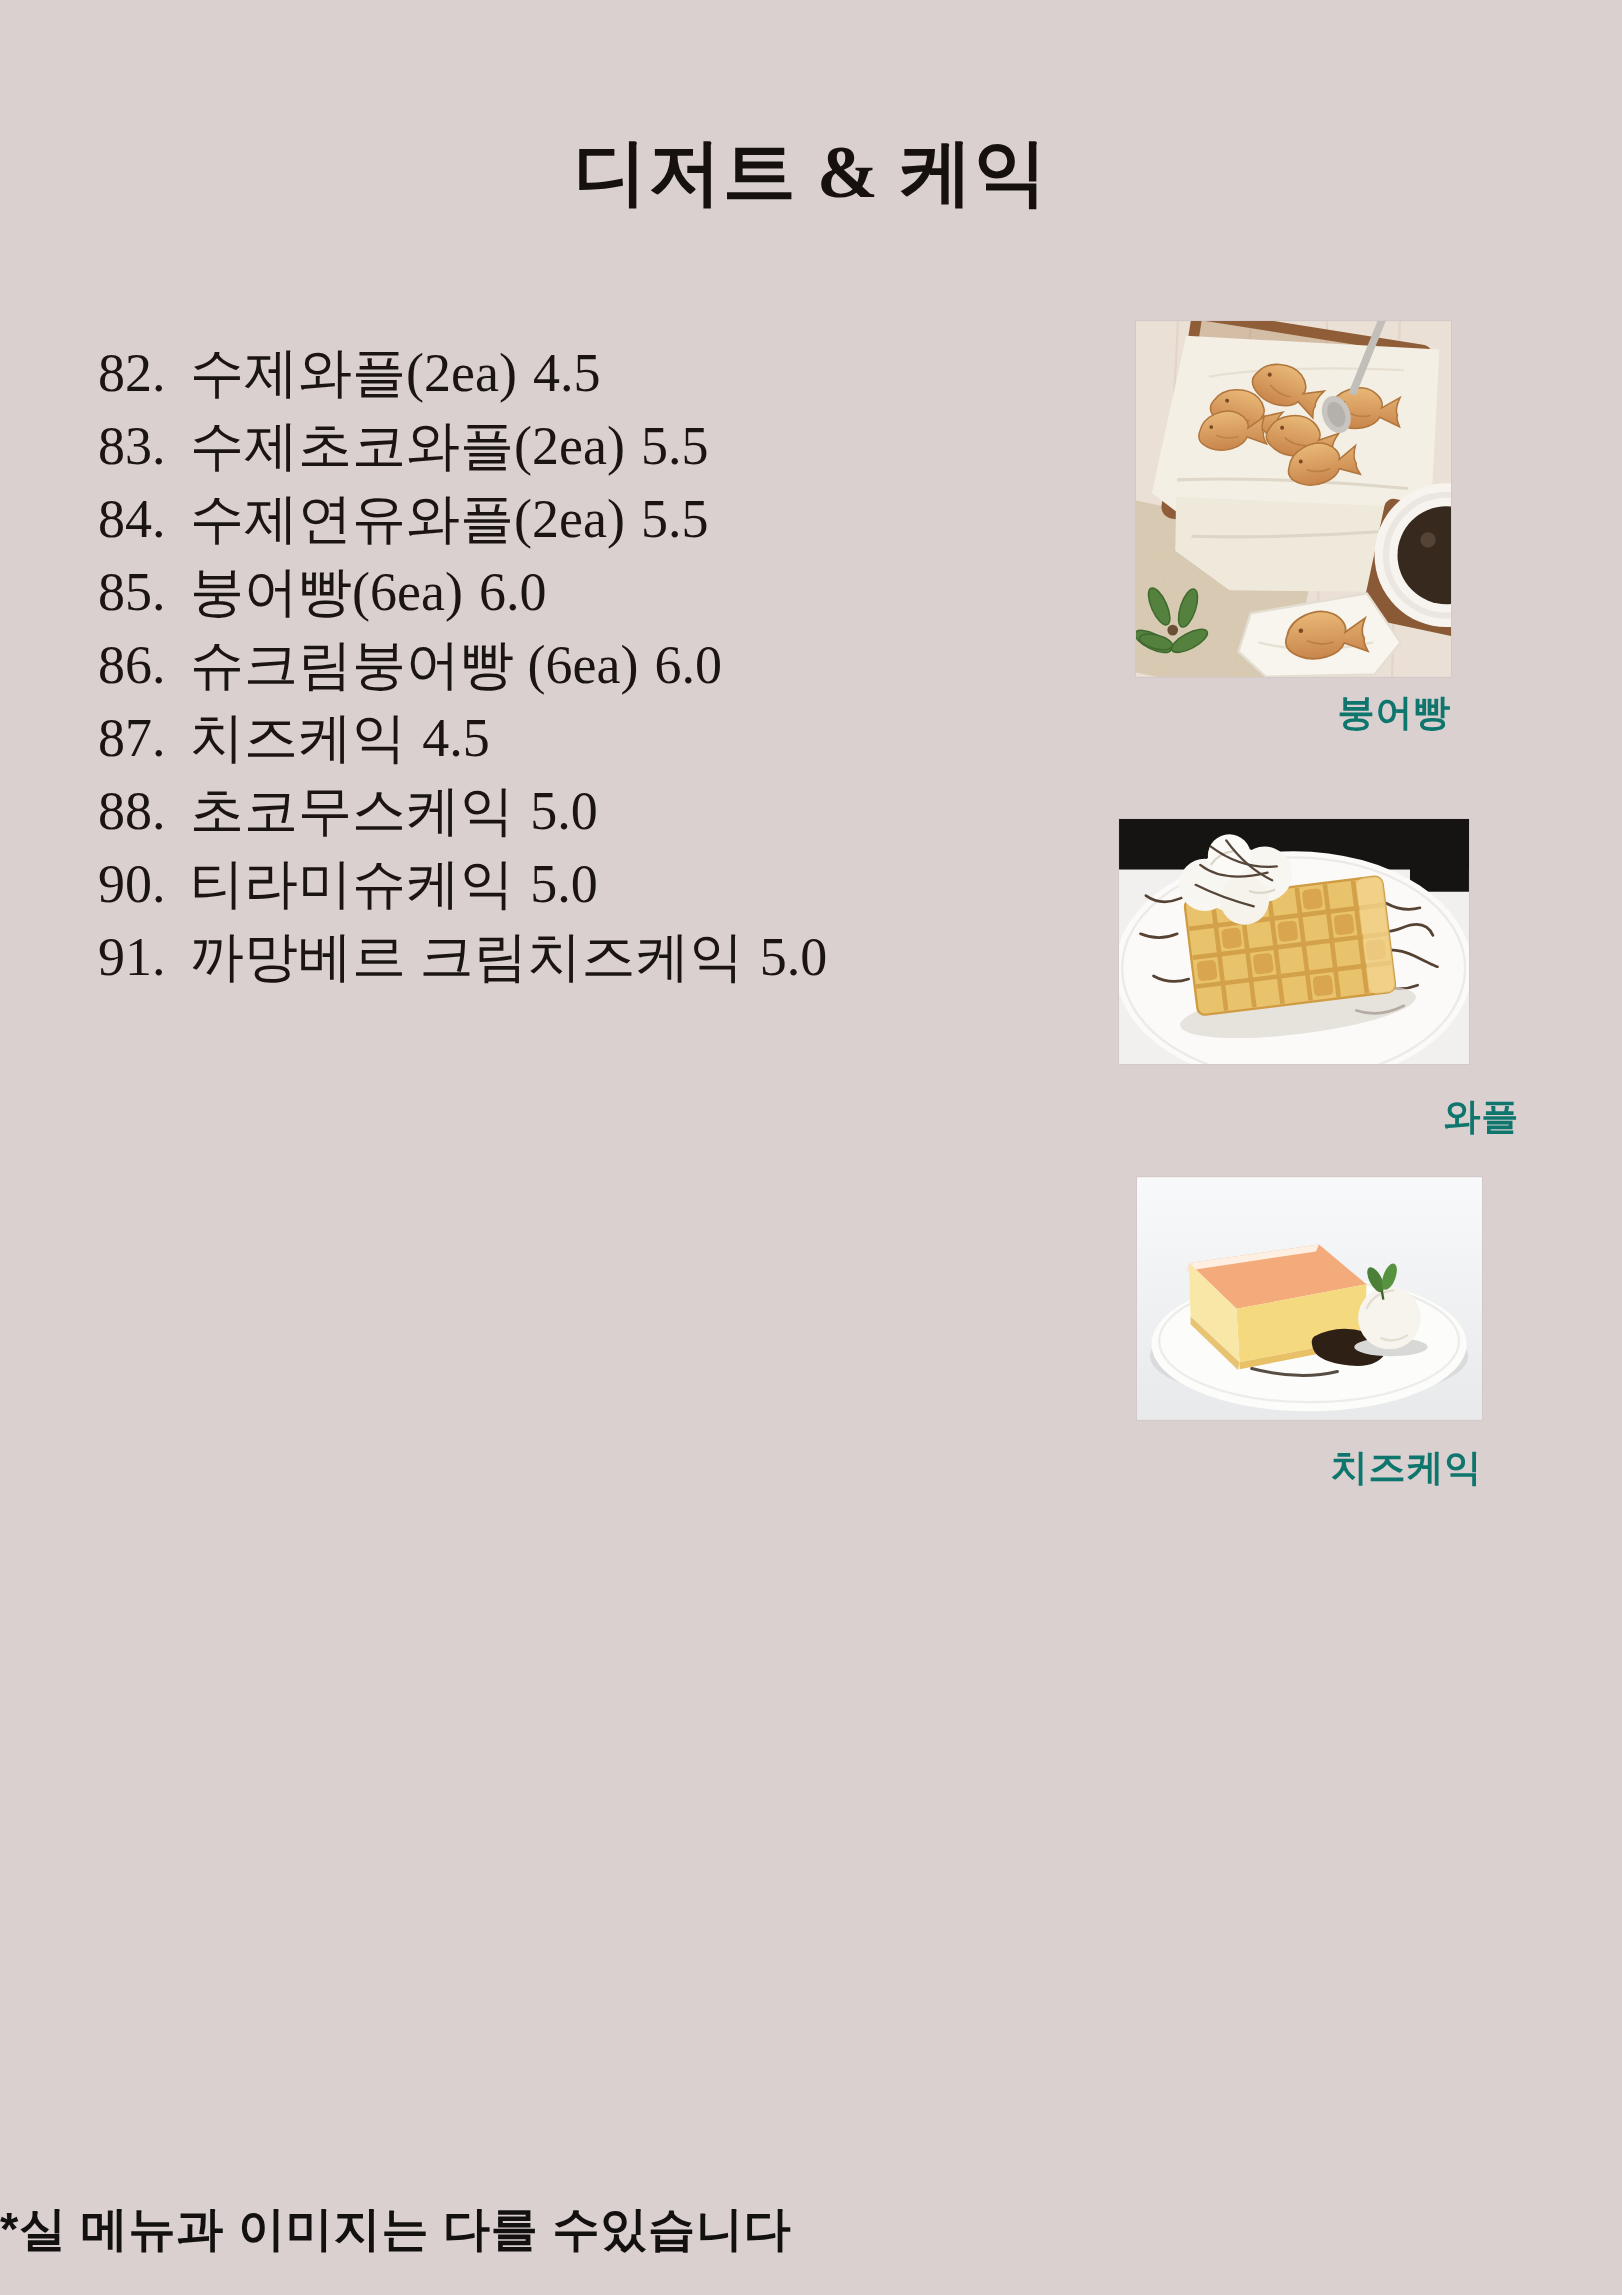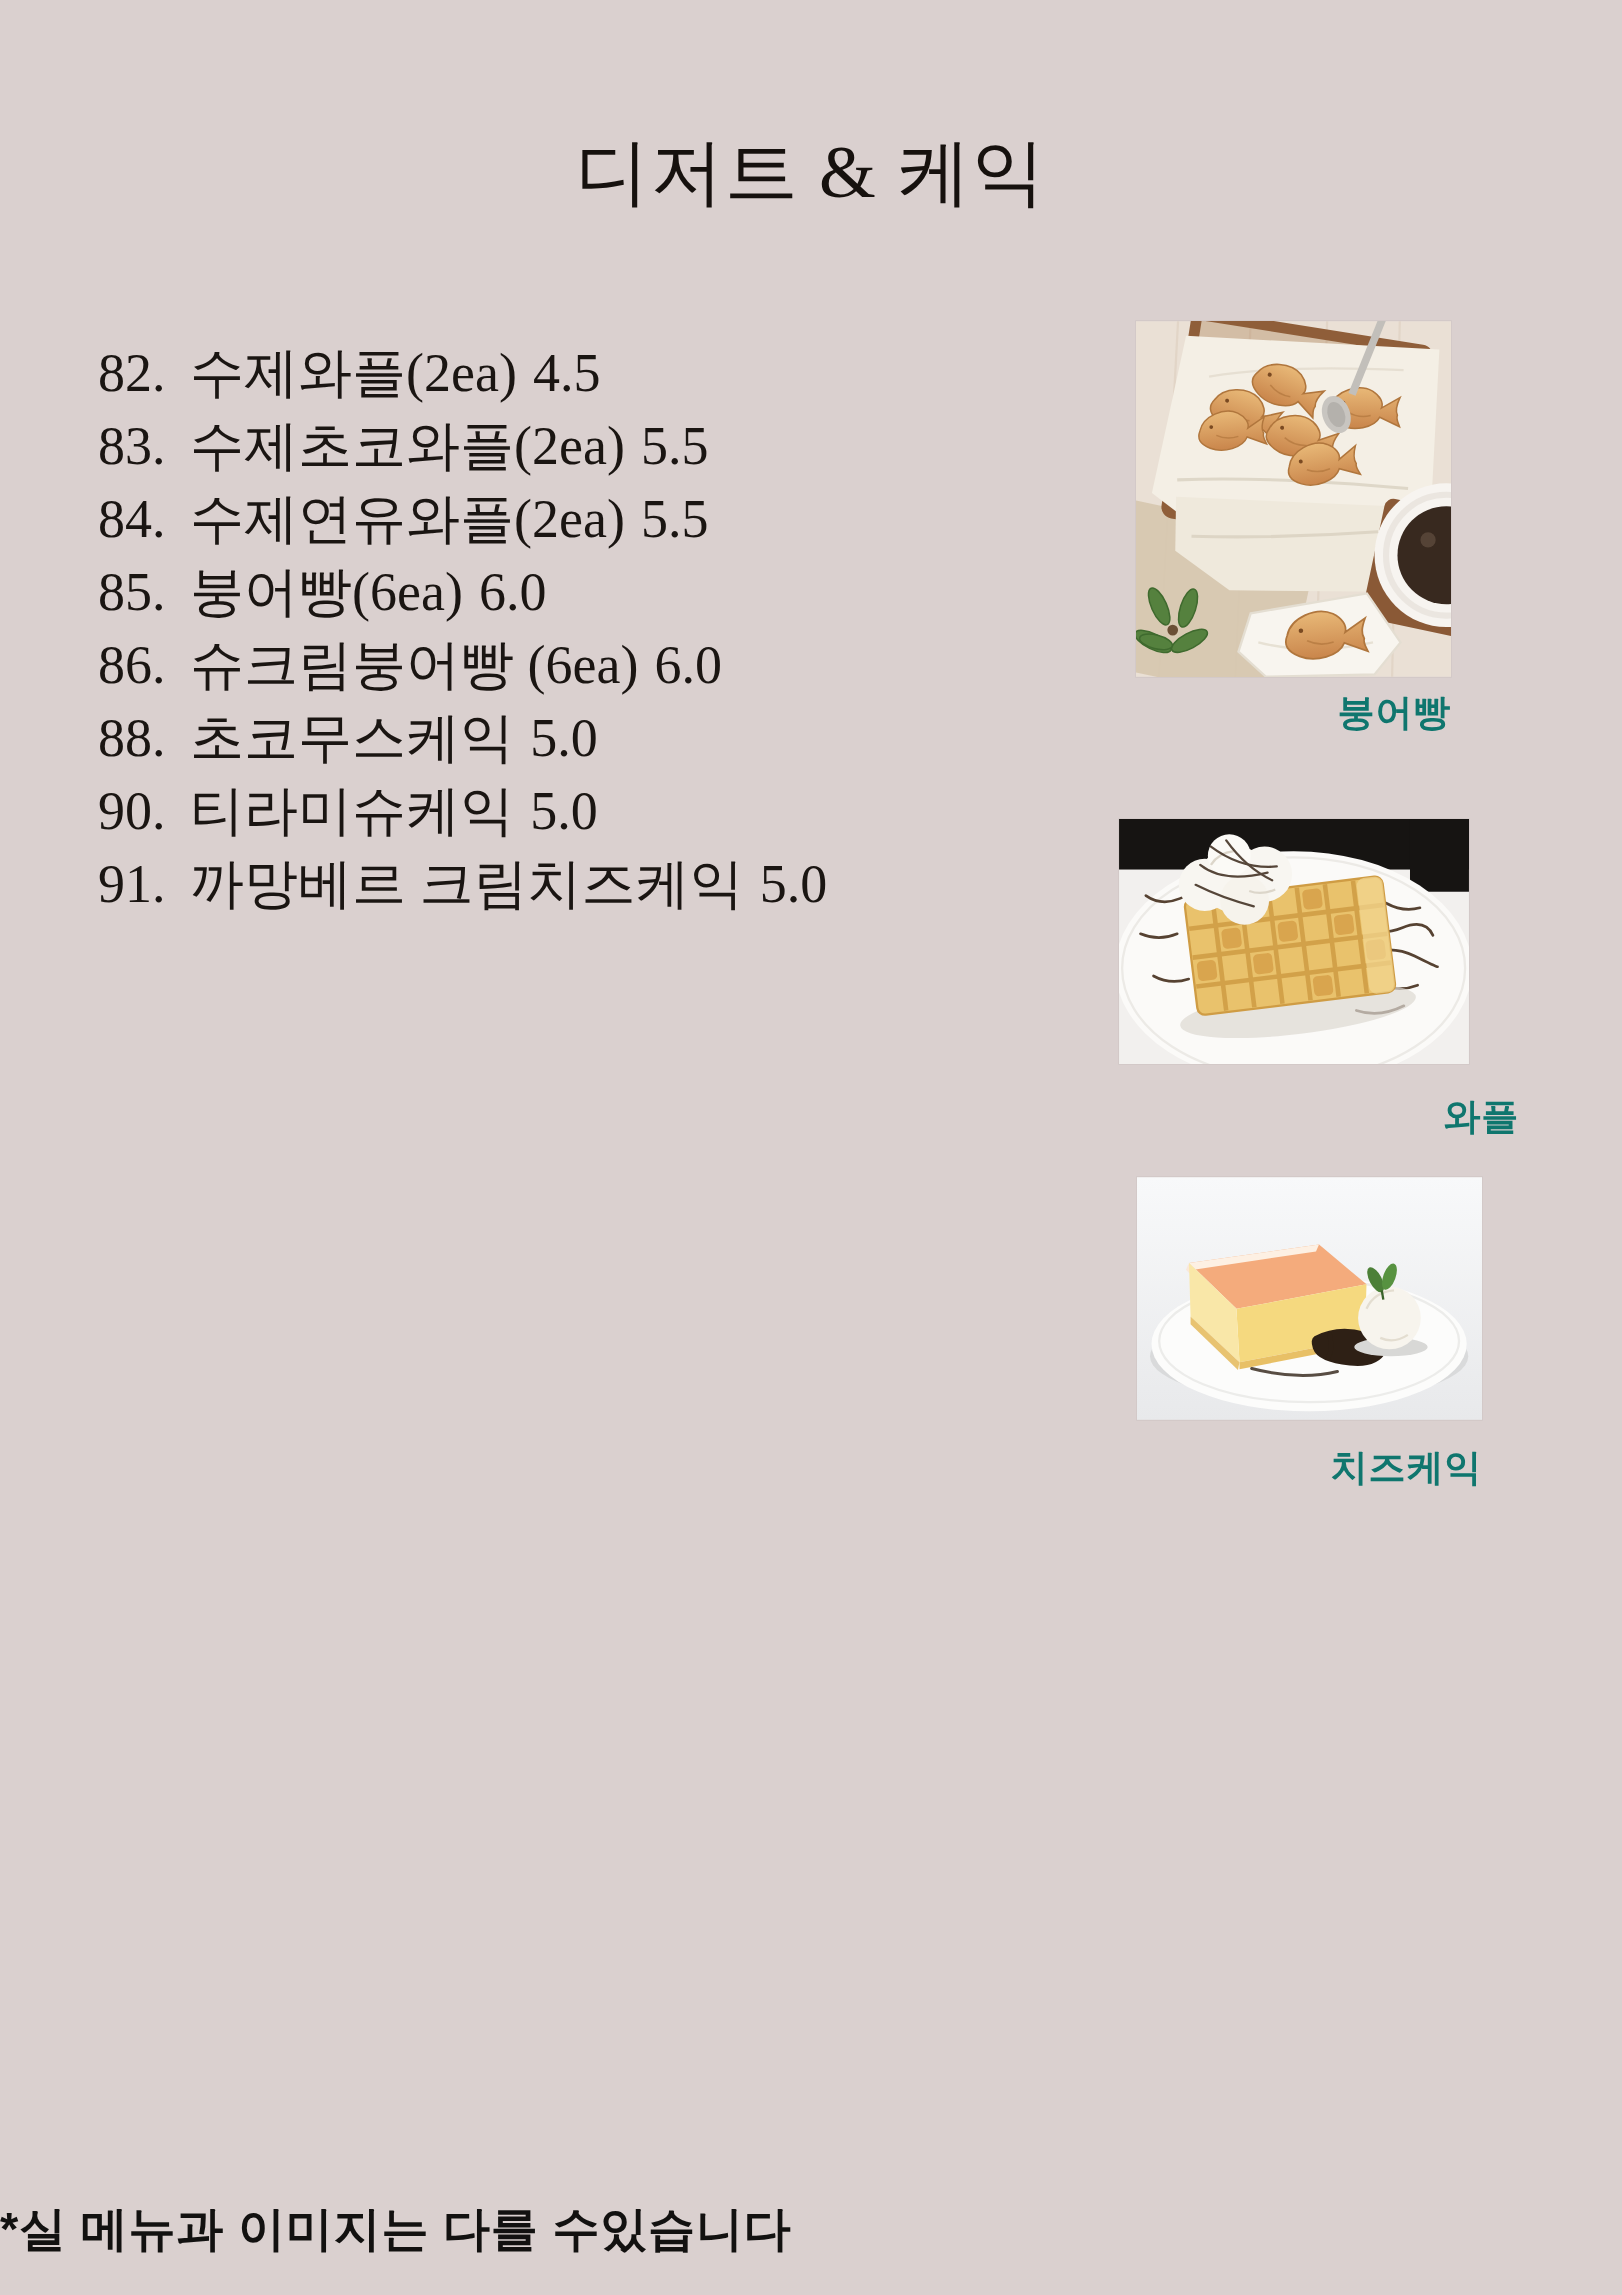--- a/index.html
+++ b/index.html
@@ -7,21 +7,21 @@
   body {
     position:relative;
     background:#dad0cf;
     font-family:"Liberation Serif","DejaVu Serif",serif;
     color:#1a1512;
     overflow:hidden;
   }
   .title {
     position:absolute; top:124px; left:0; width:100%;
     text-align:center;
-    font-size:73px; font-weight:400; letter-spacing:1.5px;
+    font-size:73px; font-weight:700; letter-spacing:1.5px;
     color:#16110e;
   }
   .menu { position:absolute; left:98px; top:337px; }
   .menu-row { font-size:54px; line-height:73px; white-space:nowrap; font-weight:500; }
   .menu-row .num { display:inline-block; min-width:92px; }
   .menu-row .price { margin-left:0.30em; }
   .figure { position:absolute; }
   .photo { display:block; box-shadow:0 0 0 0.8px rgba(0,0,0,0.04); }
   .caption {
     text-align:right; font-size:37px; font-weight:600;
@@ -45,20 +45,21 @@
 <body>
 
 <h1 class="title">디저트 &amp; 케익</h1>
 
 <div class="menu">
   <div class="menu-row"><span class="num">82.</span><span>수제와플(2ea)</span><span class="price">4.5</span></div>
   <div class="menu-row"><span class="num">83.</span><span>수제초코와플(2ea)</span><span class="price">5.5</span></div>
   <div class="menu-row"><span class="num">84.</span><span>수제연유와플(2ea)</span><span class="price">5.5</span></div>
   <div class="menu-row"><span class="num">85.</span><span>붕어빵(6ea)</span><span class="price">6.0</span></div>
   <div class="menu-row"><span class="num">86.</span><span>슈크림붕어빵 (6ea)</span><span class="price">6.0</span></div>
+  <div class="menu-row"><span class="num">87.</span><span>치즈케익</span><span class="price">4.5</span></div>
   <div class="menu-row"><span class="num">88.</span><span>초코무스케익</span><span class="price">5.0</span></div>
   <div class="menu-row"><span class="num">90.</span><span>티라미슈케익</span><span class="price">5.0</span></div>
   <div class="menu-row"><span class="num">91.</span><span>까망베르 크림치즈케익</span><span class="price">5.0</span></div>
 </div>
 
 <div class="figure fig-1">
   <svg class="photo" width="315" height="356" viewBox="0 0 412 465">
     <defs>
       <linearGradient id="gFish" x1="0" y1="0" x2="0" y2="1">
         <stop offset="0" stop-color="#e8b877"></stop>

